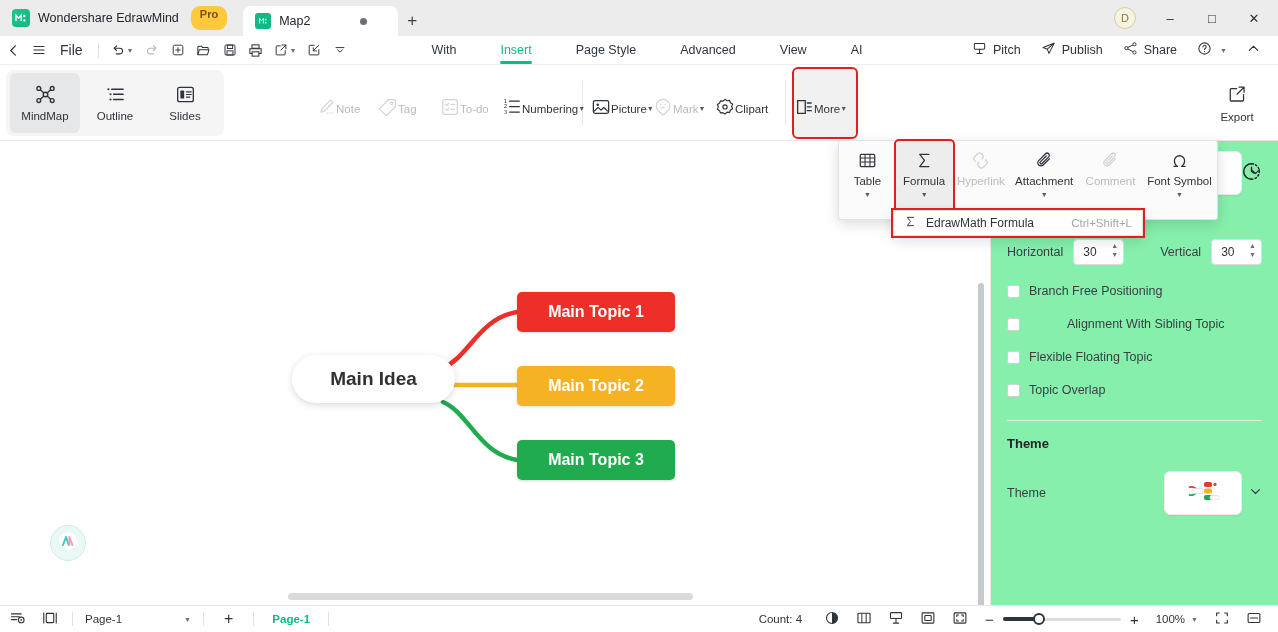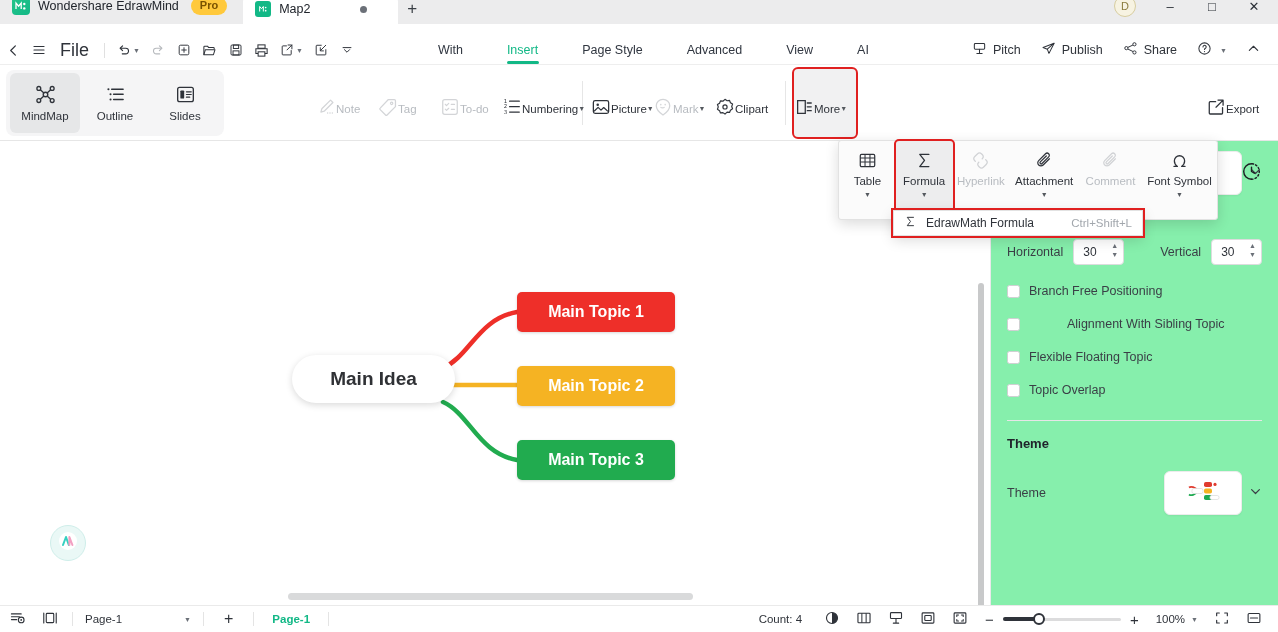--- a/index.html
+++ b/index.html
@@ -7,38 +7,38 @@
     width: 1278px; height: 632px;
     font-family: "Liberation Sans", sans-serif;
     background: #ffffff;
     overflow: hidden;
     -webkit-font-smoothing: antialiased;
   }
   #app { position: relative; width: 1278px; height: 632px; }
 
   
   .titlebar {
-    position: absolute; left: 0; top: 0; width: 1278px; height: 24px;
+    position: absolute; left: 0; top: 0; width: 1278px; height: 36px;
     background: #ececed;
     display: flex; align-items: flex-end;
   }
   .app-brand {
     display: flex; align-items: center; gap: 8px;
     padding: 0 10px 0 12px; height: 36px;
   }
   .brand-logo {
     width: 18px; height: 18px; border-radius: 4px;
     background: linear-gradient(135deg,#23c48a,#12b886);
     display: flex; align-items: center; justify-content: center;
     color: #fff; font-size: 11px; line-height: 1;
   }
   .brand-name { font-size: 12.5px; color: #20242b; white-space: nowrap; }
   .pro-badge {
     background: #ffc93c; color: #7a5200; font-size: 11px; font-weight: bold;
-    border-radius: 9px; padding: 2px 9px 4px; margin-left: 4px;
+    border-radius: 9px; padding: 2px 9px 10px; margin-left: 4px;
   }
   .doc-tab {
     height: 30px; min-width: 155px; margin-left: 6px;
     background: #ffffff; border-radius: 8px 8px 0 0;
     display: flex; align-items: center; gap: 8px; padding: 0 10px 0 12px;
     position: relative;
   }
   .tab-icon {
     width: 16px; height: 16px; border-radius: 3px; background: #12b886;
     display: flex; align-items: center; justify-content: center;
@@ -70,21 +70,21 @@
     position: absolute; left: 0; top: 36px; width: 1278px; height: 29px;
     background: #ffffff; display: flex; align-items: center;
     border-bottom: 1px solid #eeeeee;
   }
   .qa-group { display: flex; align-items: center; }
   .qa-item {
     height: 26px; min-width: 26px; padding: 0 5px;
     display: flex; align-items: center; justify-content: center;
     color: #2f333a;
   }
-  .qa-item.file-label { font-size: 18px; padding: 0 8px; }
+  .qa-item.file-label { font-size: 14px; padding: 0 8px; }
   .qa-sep { width: 1px; height: 15px; background: #e0e0e0; margin: 0 7px; }
   .caret { font-size: 7px; color: #6b7078; margin-left: 2px; }
   .ribbon-tabs { display: flex; align-items: center; margin-left: 56px; gap: 0; }
   .rtab {
     font-size: 12.5px; color: #303640; padding: 0 22px; height: 29px;
     display: flex; align-items: center; position: relative;
   }
   .rtab.active { color: #12b886; }
   .rtab.active::after {
     content: ''; position: absolute; left: 50%; transform: translateX(-50%);
@@ -123,21 +123,21 @@
   .tool .lb { margin-top: 4px; white-space: nowrap; }
   .tool .dd { font-size: 7px; color: #55595f; margin-top: 3px; }
   .tool.disabled { color: #b7bbc0; }
   .tool.disabled svg { opacity: .45; }
   .tool.wide { width: 72px; }
   .tool-sep { width: 1px; height: 44px; background: #e6e6e6; margin: 0 8px; }
   .tool.more-active { background: #f1f1f2; border-radius: 4px; }
   .hl-red { outline: 2px solid #e02020; outline-offset: 0; }
   .export-btn {
     position: absolute; right: 10px; top: 8px;
-    width: 62px; height: 60px; display: flex; flex-direction: row;
+    width: 62px; height: 60px; display: flex; flex-direction: column;
     align-items: center; padding-top: 8px; font-size: 11.5px; color: #2f333a;
   }
 
   
   .more-panel {
     position: absolute; left: 838px; top: 140px; width: 380px; height: 80px;
     background: #fbfbfb; border: 1px solid #e2e2e2; border-radius: 3px;
     box-shadow: 0 4px 14px rgba(0,0,0,.14);
     display: flex; align-items: flex-start; z-index: 40;
   }

